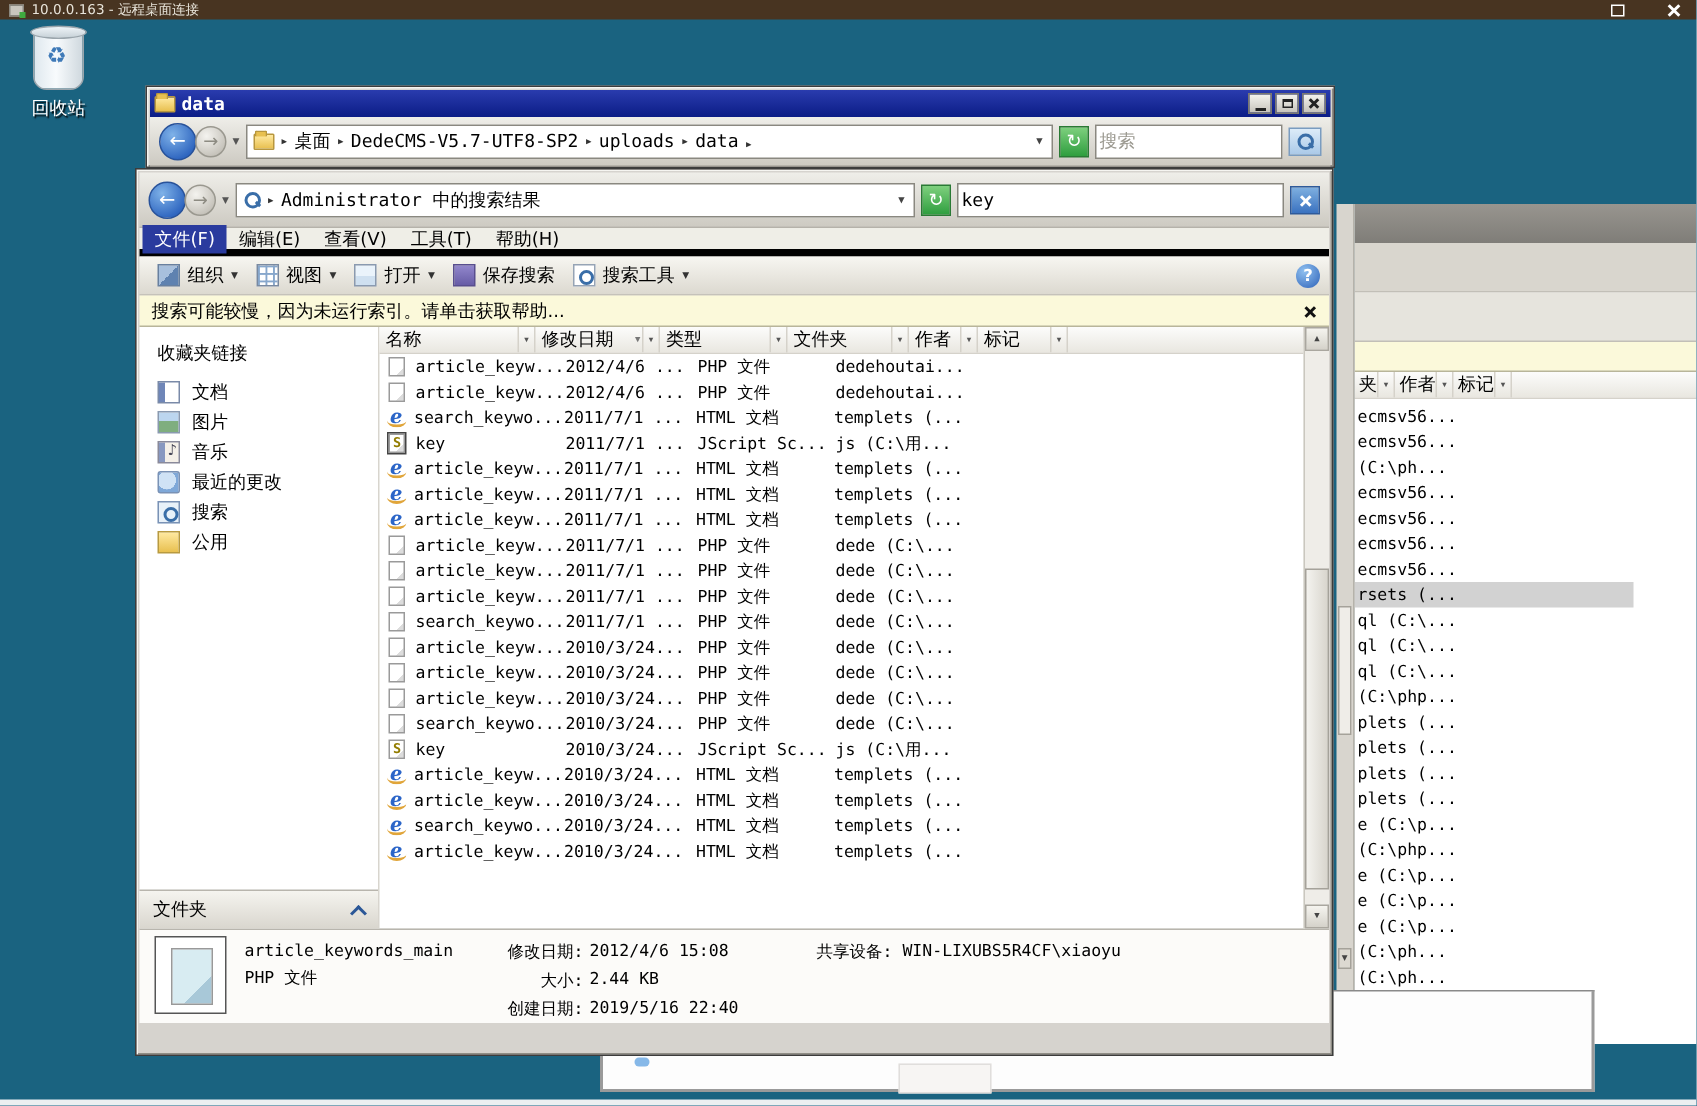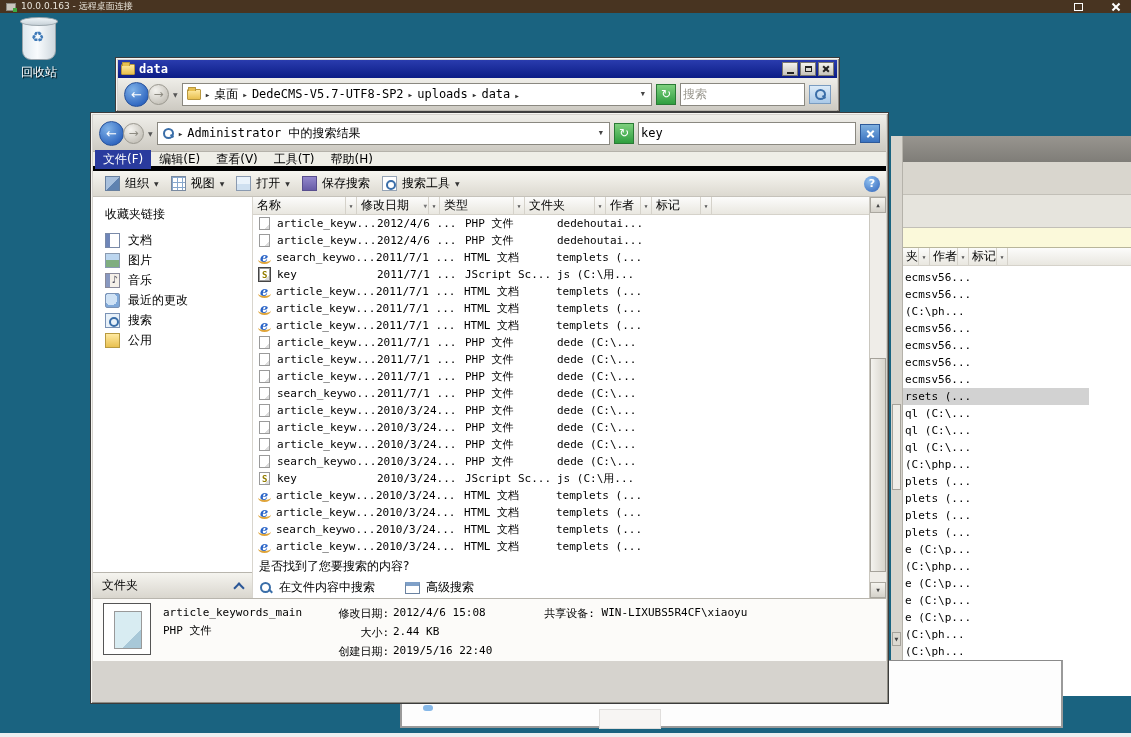--- a/index.html
+++ b/index.html
@@ -134,21 +134,21 @@
   .details{height:63px;background:#fcfbf9;border-top:1px solid #b8b5ad;display:flex;padding:4px 10px;gap:12px;font:11px "DejaVu Sans Mono","Liberation Mono",monospace}
   .dicon{width:48px;height:52px;border:1px solid #555;background:#fff;position:relative;flex:none}
   .dicon::after{content:"";position:absolute;left:10px;top:7px;width:26px;height:36px;background:linear-gradient(135deg,#d8ecf2 70%,#a8c8d8 70%);border:1px solid #999}
   .dcol{display:flex;flex-direction:column;gap:4px;padding-top:3px;white-space:nowrap}
   .dcol1{width:148px}
   .dline{display:flex}
   .dlabel{width:66px;text-align:right;margin-right:4px}
   .dcol3{margin-left:40px}
 
   
-  .dwin{left:115px;top:57px;width:725px;height:55px;z-index:3}
+  .dwin{left:97px;top:57px;width:793px;height:55px;z-index:3}
   .dwin .titlebar{height:18px}
 
   
   .rwin{position:absolute;left:891px;top:136px;width:240px;height:560px;display:flex;z-index:1}
   .rw-scroll{width:12px;background:#d8d5ce;border-right:1px solid #b5b2aa;position:relative;flex:none}
   .rw-thumb{position:absolute;top:268px;left:1px;width:9px;height:86px;background:#efede8;border:1px solid #a5a29a}
   .rw-btn{position:absolute;top:496px;left:1px;width:9px;height:14px;background:#dcd9d1;border:1px solid #a5a29a;font-size:5px;text-align:center;line-height:12px;color:#444}
   .rw-main{flex:1;display:flex;flex-direction:column;background:#fff;font:11px "DejaVu Sans Mono","Liberation Mono",monospace}
   .rw-title{height:26px;background:linear-gradient(180deg,#98958f,#7f7d78)}
   .rw-nav{height:33px;background:#d9d6ce;border-bottom:1px solid #c2bfb7}
@@ -371,20 +371,24 @@
           </span>
 
           <span class="tool-item">
             <span class="tico ic-searchtools"></span>
             <span>搜索工具</span>
             <span class="caret ic-dd">▼</span>
           </span>
         </span>
       <span class="tool-help">?</span>
     </div>
+    <div class="infobar">
+      <span>搜索可能较慢，因为未运行索引。请单击获取帮助...</span>
+      <span class="info-close"></span>
+    </div>
     <div class="content">
       <div class="sidebar">
         <div class="sb-header">收藏夹链接</div>
         <div>
 
             <div class="sb-item">
               <span class="sbico ic-sb-doc"></span>
               <span>文档</span>
             </div>
 
@@ -612,33 +616,20 @@
             </div>
 
             <div class="frow">
               <span class="fico ic-ie"></span>
               <span class="fname">article_keyw...</span>
               <span class="fdate">2010/3/24...</span>
               <span class="ftype">HTML 文档</span>
               <span class="ffolder">templets (...</span>
             </div>
           </div>
-        <div class="lfooter">
-          <div class="lf-q">是否找到了您要搜索的内容?</div>
-          <div class="lf-btns">
-            <span class="lf-btn">
-              <span class="ic-fsearch"></span>
-              <span>在文件内容中搜索</span>
-            </span>
-            <span class="lf-btn">
-              <span class="ic-adv"></span>
-              <span>高级搜索</span>
-            </span>
-          </div>
-        </div>
         <div class="vscroll">
           <span class="vs-btn vs-up">▲</span>
           <span class="vs-thumb"></span>
           <span class="vs-btn vs-down">▼</span>
         </div>
       </div>
     </div>
     <div class="details">
       <div class="dicon"></div>
       <div class="dcol dcol1">

